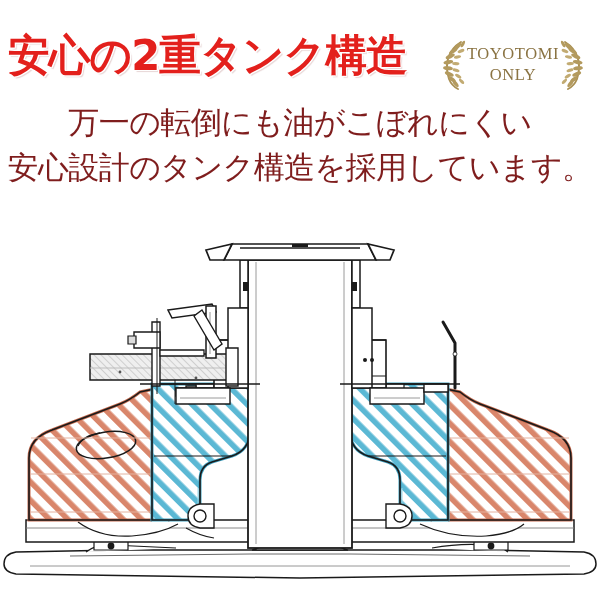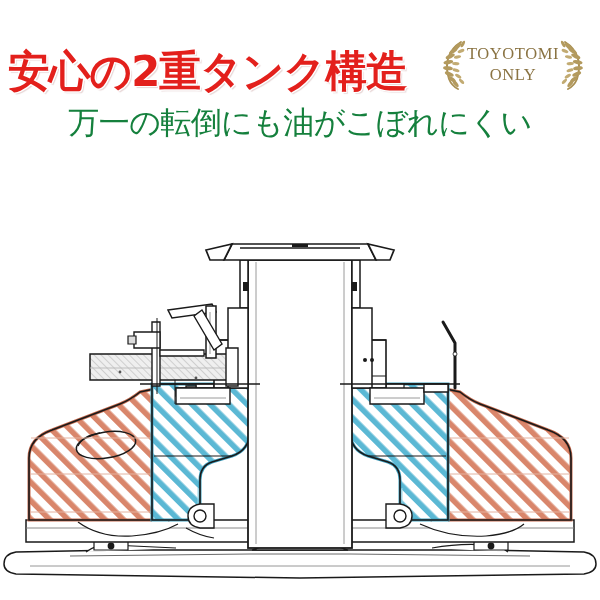--- a/index.html
+++ b/index.html
@@ -29,21 +29,20 @@
 
   #headline-row {
     position: absolute;
     left: 8px;
     top: 22px;
     width: 584px;
     height: 66px;
     display: flex;
     align-items: center;
     justify-content: flex-start;
-    margin-top: 16px;
   }
 
   #headline {
     font-family: "DejaVu Sans", "Liberation Sans", sans-serif;
     font-weight: bold;
     font-size: 43px;
     line-height: 1.0;
     color: #E3201C;
     letter-spacing: -1px;
     white-space: nowrap;
@@ -82,21 +81,21 @@
     position: absolute;
     left: 0;
     top: 100px;
     width: 600px;
     text-align: center;
   }
   .subtitle-line {
     font-family: Liberation Sans, sans-serif;
     font-size: 31px;
     line-height: 45px;
-    color: #15803d;
+    color: #7f1d1d;
     white-space: nowrap;
     letter-spacing: -0.6px;
   }
 
   
   #illustration {
     position: absolute;
     left: 0;
     top: 198px;
     width: 600px;
@@ -169,20 +168,21 @@
           </g>
         </g>
 
         <text class="badge-text" x="76" y="24" text-anchor="middle">TOYOTOMI</text>
         <text class="badge-text" x="76" y="45" text-anchor="middle">ONLY</text>
       </svg>
     </div>
 
     <div id="subtitle">
       <div class="subtitle-line">万一の転倒にも油がこぼれにくい</div>
+      <div class="subtitle-line">安心設計のタンク構造を採用しています。</div>
     </div>
   </div>
 
   <div id="illustration">
     <svg width="600" height="402" viewBox="0 0 600 402" xmlns="http://www.w3.org/2000/svg">
       <defs>
 
         <pattern id="hatchRed" width="13" height="13" patternUnits="userSpaceOnUse" patternTransform="rotate(-45)">
           <rect width="13" height="13" fill="#ffffff"></rect>
           <rect width="5.6" height="13" fill="#D9866B"></rect>

